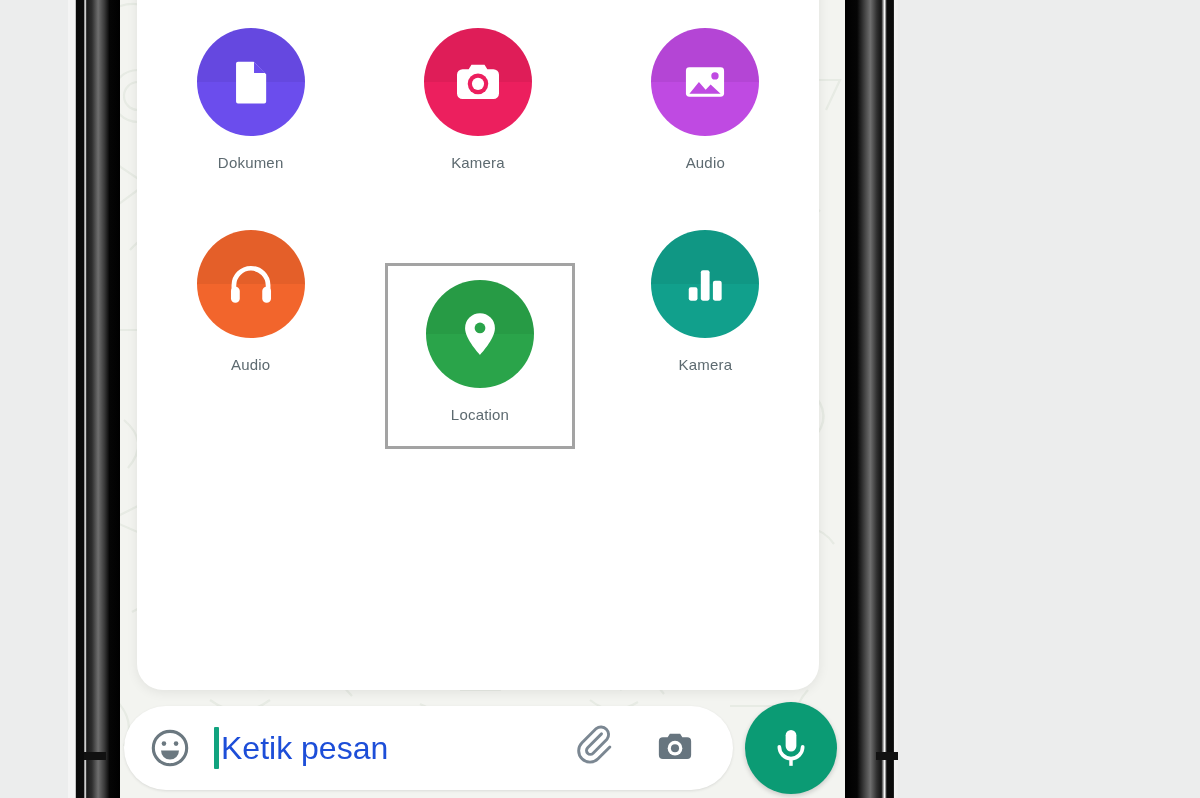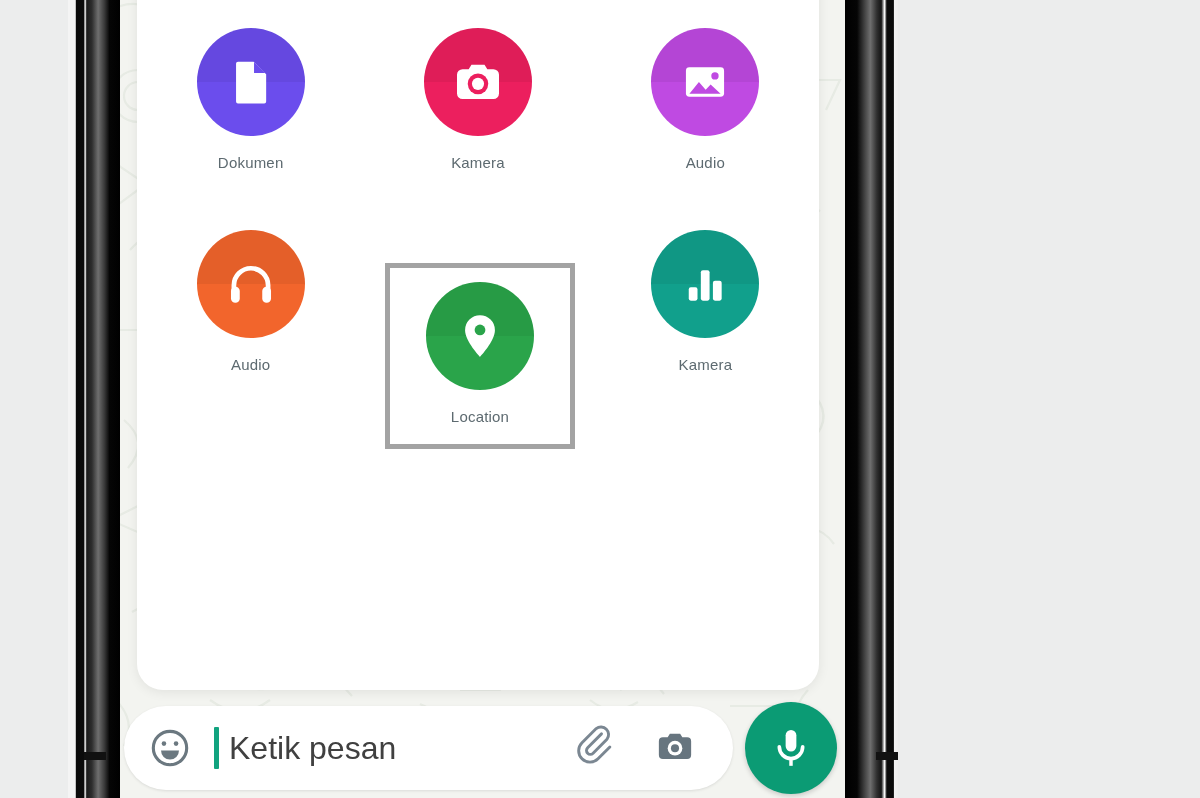--- a/index.html
+++ b/index.html
@@ -36,32 +36,32 @@
   .circle{width:108px;height:108px;border-radius:50%;display:flex;
     align-items:center;justify-content:center;position:relative;overflow:hidden;}
   .circle::after{content:"";position:absolute;left:0;top:0;right:0;height:50%;
     background:rgba(0,0,0,.055);pointer-events:none;}
   .circle svg{position:relative;z-index:2;}
   .cell-label{margin-top:18px;font-size:15px;color:#5d6a70;letter-spacing:.2px;
     font-family:"Liberation Sans","DejaVu Sans",sans-serif;}
 
   
   .hl{position:absolute;left:385px;top:263px;width:190px;height:186px;
-    border:5px solid #a3a3a3;box-sizing:border-box;background:#fff;z-index:5;}
+    border:3px solid #a3a3a3;box-sizing:border-box;background:#fff;z-index:5;}
   .hl-inner{position:absolute;left:0;top:0;width:100%;height:100%;
     display:flex;flex-direction:column;align-items:center;padding-top:14px;
     box-sizing:border-box;}
 
   
   .inputbar{position:absolute;left:124px;top:706px;width:609px;height:84px;
     background:#ffffff;border-radius:42px;display:flex;align-items:center;
     box-shadow:0 1px 3px rgba(0,0,0,.10);}
   .emoji-btn{margin-left:24px;display:flex;align-items:center;}
   .caret{width:5px;height:42px;background:#11a37f;margin-left:22px;border-radius:1px;}
-  .msg-text{margin-left:10px;font-size:32px;color:#404040;
+  .msg-text{margin-left:2px;font-size:32px;color:#1d4ed8;
     font-family:"Liberation Sans","DejaVu Sans",sans-serif;white-space:nowrap;}
   .right-icons{margin-left:auto;display:flex;align-items:center;gap:34px;margin-right:36px;}
   .mic-btn{position:absolute;left:745px;top:702px;width:92px;height:92px;
     border-radius:50%;background:#0b9b74;display:flex;align-items:center;justify-content:center;
     box-shadow:0 2px 5px rgba(0,0,0,.18);}
 </style>
 </head>
 <body>
 
 <div class="screen">

